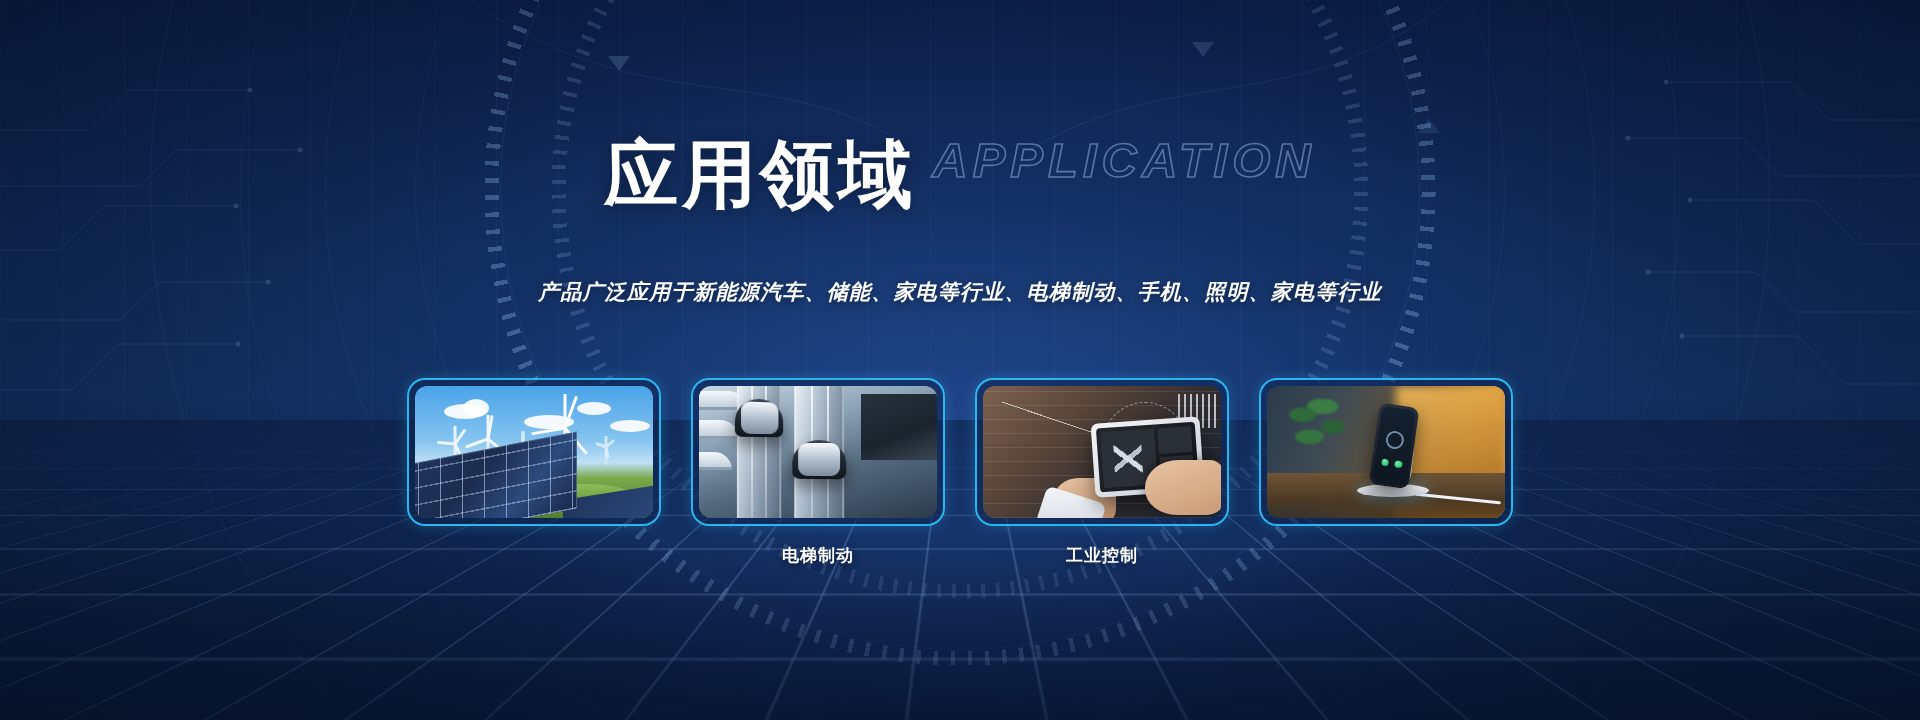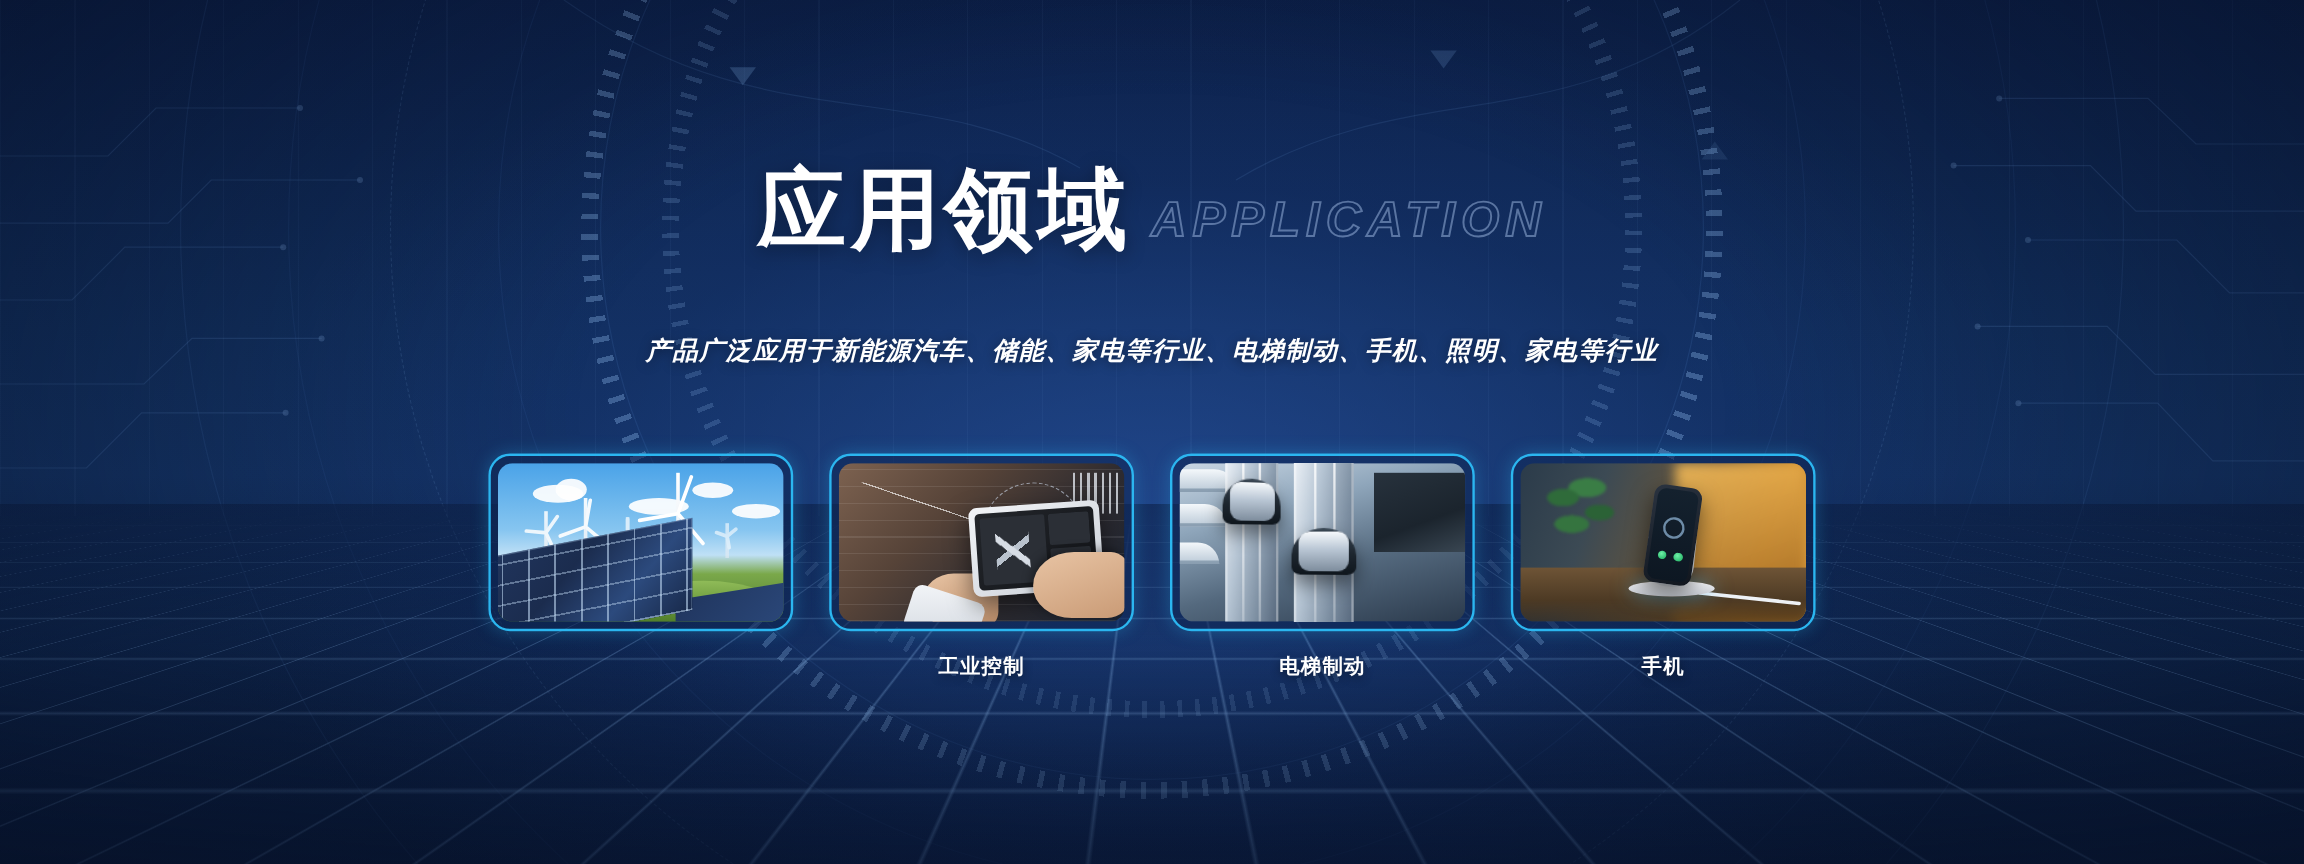--- a/index.html
+++ b/index.html
@@ -91,44 +91,43 @@
   }
 
   
   .content {
     position: relative; z-index: 6;
     width: 1920px; height: 720px;
   }
 
   .title-row {
     position: absolute; top: 138px; left: 0; right: 0;
-    display: flex; justify-content: center; align-items: center;
+    display: flex; justify-content: center; align-items: flex-start;
     gap: 16px;
   }
   .title-cn {
     font-size: 74px;
     font-weight: 700;
     color: #ffffff;
     letter-spacing: 4px;
     line-height: 1;
     text-shadow: 0 3px 16px rgba(0,0,0,0.35);
     font-family: "Liberation Sans", "DejaVu Sans", sans-serif;
   }
   .title-en {
-    font-size: 41px;
+    font-size: 49px;
     font-weight: 700;
     font-style: italic;
     letter-spacing: 5px;
     line-height: 1;
     color: transparent;
     -webkit-text-stroke: 1.6px rgba(190,218,255,0.42);
     position: relative;
     top: -2px;
     font-family: "Liberation Sans", "DejaVu Sans", sans-serif;
-    margin-top: 20px;
   }
 
   .subtitle {
     position: absolute; top: 278px; left: 0; right: 0;
     text-align: center;
     font-size: 21px;
     font-weight: 700;
     font-style: italic;
     color: #ffffff;
     letter-spacing: 1.2px;
@@ -517,20 +516,46 @@
               <div class="panel2"></div>
               <div class="panel"></div>
             </div>
           </div>
         </div>
       </div>
 
       <div class="card">
         <div class="thumb">
           <div class="thumb-inner">
+            <div class="art art-elev">
+              <div class="elev-room"></div>
+              <div class="balcony" style="top:4%;"></div>
+              <div class="balcony" style="top:26%;width:17%;"></div>
+              <div class="balcony" style="top:50%;width:14%;"></div>
+              <div class="shaft s1">
+                <div class="cable" style="left:30%;"></div>
+                <div class="cable" style="left:62%;"></div>
+                <div class="elev-car" style="top:14%;"></div>
+                <div class="elev-cyl" style="top:16%;"></div>
+              </div>
+              <div class="shaft s2">
+                <div class="cable" style="left:34%;"></div>
+                <div class="cable" style="left:66%;"></div>
+                <div class="elev-car" style="top:42%;"></div>
+                <div class="elev-cyl" style="top:44%;"></div>
+              </div>
+            </div>
+          </div>
+        </div>
+        <div class="card-label">电梯制动</div>
+      </div>
+
+      <div class="card">
+        <div class="thumb">
+          <div class="thumb-inner">
             <div class="art art-ind">
               <div class="ind-graph"></div>
               <div class="ind-chart"></div>
               <div class="barcode"></div>
               <div class="hud-ring"></div>
               <div class="hand2"></div>
               <div class="sleeve"></div>
               <div class="tablet">
                 <div class="tablet-screen">
                   <div class="tscell">
@@ -545,61 +570,34 @@
               <div class="hand"></div>
             </div>
           </div>
         </div>
         <div class="card-label">工业控制</div>
       </div>
 
       <div class="card">
         <div class="thumb">
           <div class="thumb-inner">
-            <div class="art art-elev">
-              <div class="elev-room"></div>
-              <div class="balcony" style="top:4%;"></div>
-              <div class="balcony" style="top:26%;width:17%;"></div>
-              <div class="balcony" style="top:50%;width:14%;"></div>
-              <div class="shaft s1">
-                <div class="cable" style="left:30%;"></div>
-                <div class="cable" style="left:62%;"></div>
-                <div class="elev-car" style="top:14%;"></div>
-                <div class="elev-cyl" style="top:16%;"></div>
-              </div>
-              <div class="shaft s2">
-                <div class="cable" style="left:34%;"></div>
-                <div class="cable" style="left:66%;"></div>
-                <div class="elev-car" style="top:42%;"></div>
-                <div class="elev-cyl" style="top:44%;"></div>
-              </div>
-            </div>
-          </div>
-        </div>
-        <div class="card-label">电梯制动</div>
-      </div>
-
-      <div class="card">
-        <div class="thumb">
-          <div class="thumb-inner">
             <div class="art art-phone">
               <div class="room-warm"></div>
               <div class="plant"></div>
               <div class="desk"></div>
               <div class="cord"></div>
               <div class="charger-base"></div>
               <div class="charger-stand"></div>
               <div class="phone-dev">
                 <div class="phone-scr">
                   <div class="phone-ring"></div>
                   <div class="phone-dot l"></div>
                   <div class="phone-dot r"></div>
                 </div>
               </div>
             </div>
           </div>
         </div>
-        <div class="card-label">手机</div>
       </div>
 
     </div>
   </div>
 </div>
 
 </body></html>

